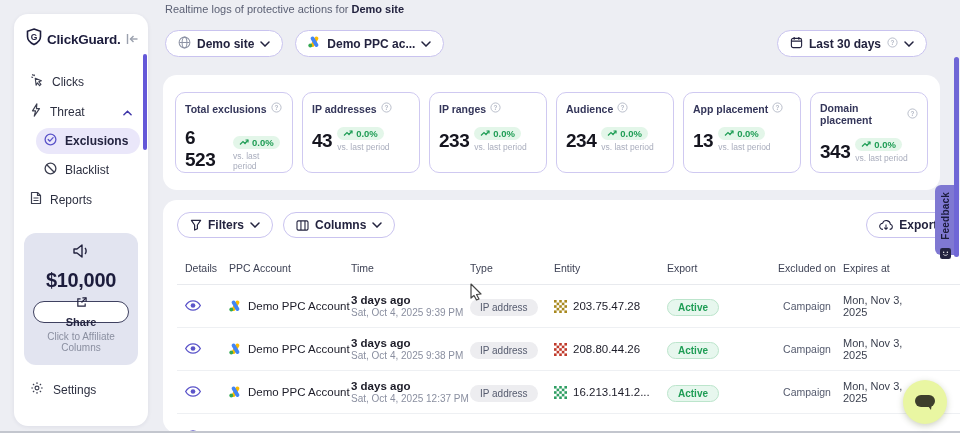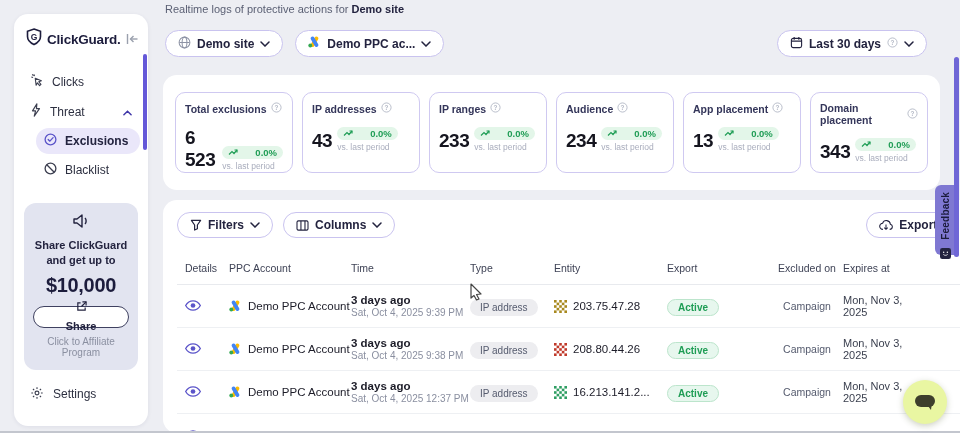--- a/index.html
+++ b/index.html
@@ -39,21 +39,21 @@
     font-size:12px; font-weight:bold; color:#23233f; cursor:pointer; white-space:nowrap; }
   .pill.right { margin-left:auto; }
 
   .cards-wrap { position:absolute; left:163px; top:75px; width:777px; height:115px;
     background:#fff; border-radius:14px; padding:17px 12px; display:flex; gap:9px; }
   .stat-card { flex:1; border:1px solid #cfc9f1; border-radius:10px; padding:9px 9px; }
   .stat-label { display:flex; align-items:center; gap:4px; font-size:10.5px; color:#34365a; font-weight:bold; }
   .stat-row { display:flex; align-items:flex-end; gap:5px; margin-top:12px; }
   .stat-value { font-size:19px; font-weight:bold; color:#15151f; letter-spacing:-.5px; }
   .stat-side { display:flex; flex-direction:column; align-items:flex-start; }
-  .delta-badge { display:inline-flex; align-items:center; gap:17px; background:#e3f6e9;
+  .delta-badge { display:inline-flex; align-items:center; gap:3px; background:#e3f6e9;
     border-radius:999px; padding:1px 6px; font-size:9.5px; font-weight:bold; color:#1f9d55;text-align:right; }
   .stat-caption { font-size:8.5px; color:#a9adbd; margin-top:2px; }
 
   .table-card { position:absolute; left:163px; top:200px; width:885px; height:233px;
     background:#fff; border-radius:14px; padding:12px 14px 0; overflow:hidden; }
   .toolbar { display:flex; align-items:center; gap:10px; }
   .toolbar .pill { height:26px; }
   .refresh-btn { display:flex; align-items:center; gap:5px; font-size:12px; font-weight:bold;
     color:#23233f; cursor:pointer; padding:0 4px; }
   .export-wrap { margin-left:auto; display:flex; align-items:center; gap:14px; }
@@ -148,43 +148,52 @@
       </div>
       <div class="nav-sub">
         <span>
           <svg width="13" height="13" viewBox="0 0 14 14" fill="none" stroke="#3c3f50" stroke-width="1.4">
               <circle cx="7" cy="7" r="5.8"></circle>
               <path d="M3 3l8 8"></path>
             </svg>
         </span>
         <span class="grow">Blacklist</span>
       </div>
+      <div class="nav-item">
+        <span>
+          <svg width="12" height="14" viewBox="0 0 12 14" fill="none" stroke="#3c3f50" stroke-width="1.2">
+              <path d="M1.5 1.5h6l3 3v8h-9z" stroke-linejoin="round"></path>
+              <path d="M7.5 1.5v3h3"></path>
+              <path d="M3.5 7h5M3.5 9.5h5"></path>
+            </svg>
+        </span>
+        <span class="grow">Reports</span>
+      </div>
       <div class="sidebar-thumb" style="top:-14px; height:96px;"></div>
     </nav>
 
     <div class="promo">
       <span>
         <svg width="20" height="16" viewBox="0 0 20 16" fill="none" stroke="#23233f" stroke-width="1.4">
             <path d="M3 6v4h3l5 4V2L6 6H3z" stroke-linejoin="round"></path>
             <path d="M14 5c1.5 1.5 1.5 4.5 0 6"></path>
           </svg>
       </span>
-      <div class="promo-head">Share ClickGuard and get up to</div>
       <div class="promo-amount">$10,000</div>
       <div class="share-btn">
         <span>
           <svg width="11" height="11" viewBox="0 0 12 12" fill="none" stroke="#23233f" stroke-width="1.3">
               <path d="M5 2H2v8h8V7"></path>
               <path d="M7 1h4v4"></path>
               <path d="M11 1L6 6"></path>
             </svg>
         </span>
         <span>Share</span>
       </div>
-      <div class="promo-sub">Click to Affiliate Program</div>
+      <div class="promo-sub">Click to Affiliate Columns</div>
     </div>
 
     <div class="settings-row">
       <span>
         <svg width="14" height="14" viewBox="0 0 16 16" fill="none" stroke="#3c3f50" stroke-width="1.3">
             <circle cx="8" cy="8" r="2.2"></circle>
             <path d="M8 1.5v2M8 12.5v2M1.5 8h2M12.5 8h2M3.4 3.4l1.4 1.4M11.2 11.2l1.4 1.4M12.6 3.4l-1.4 1.4M4.8 11.2l-1.4 1.4"></path>
           </svg>
       </span>
       <span>Settings</span>

